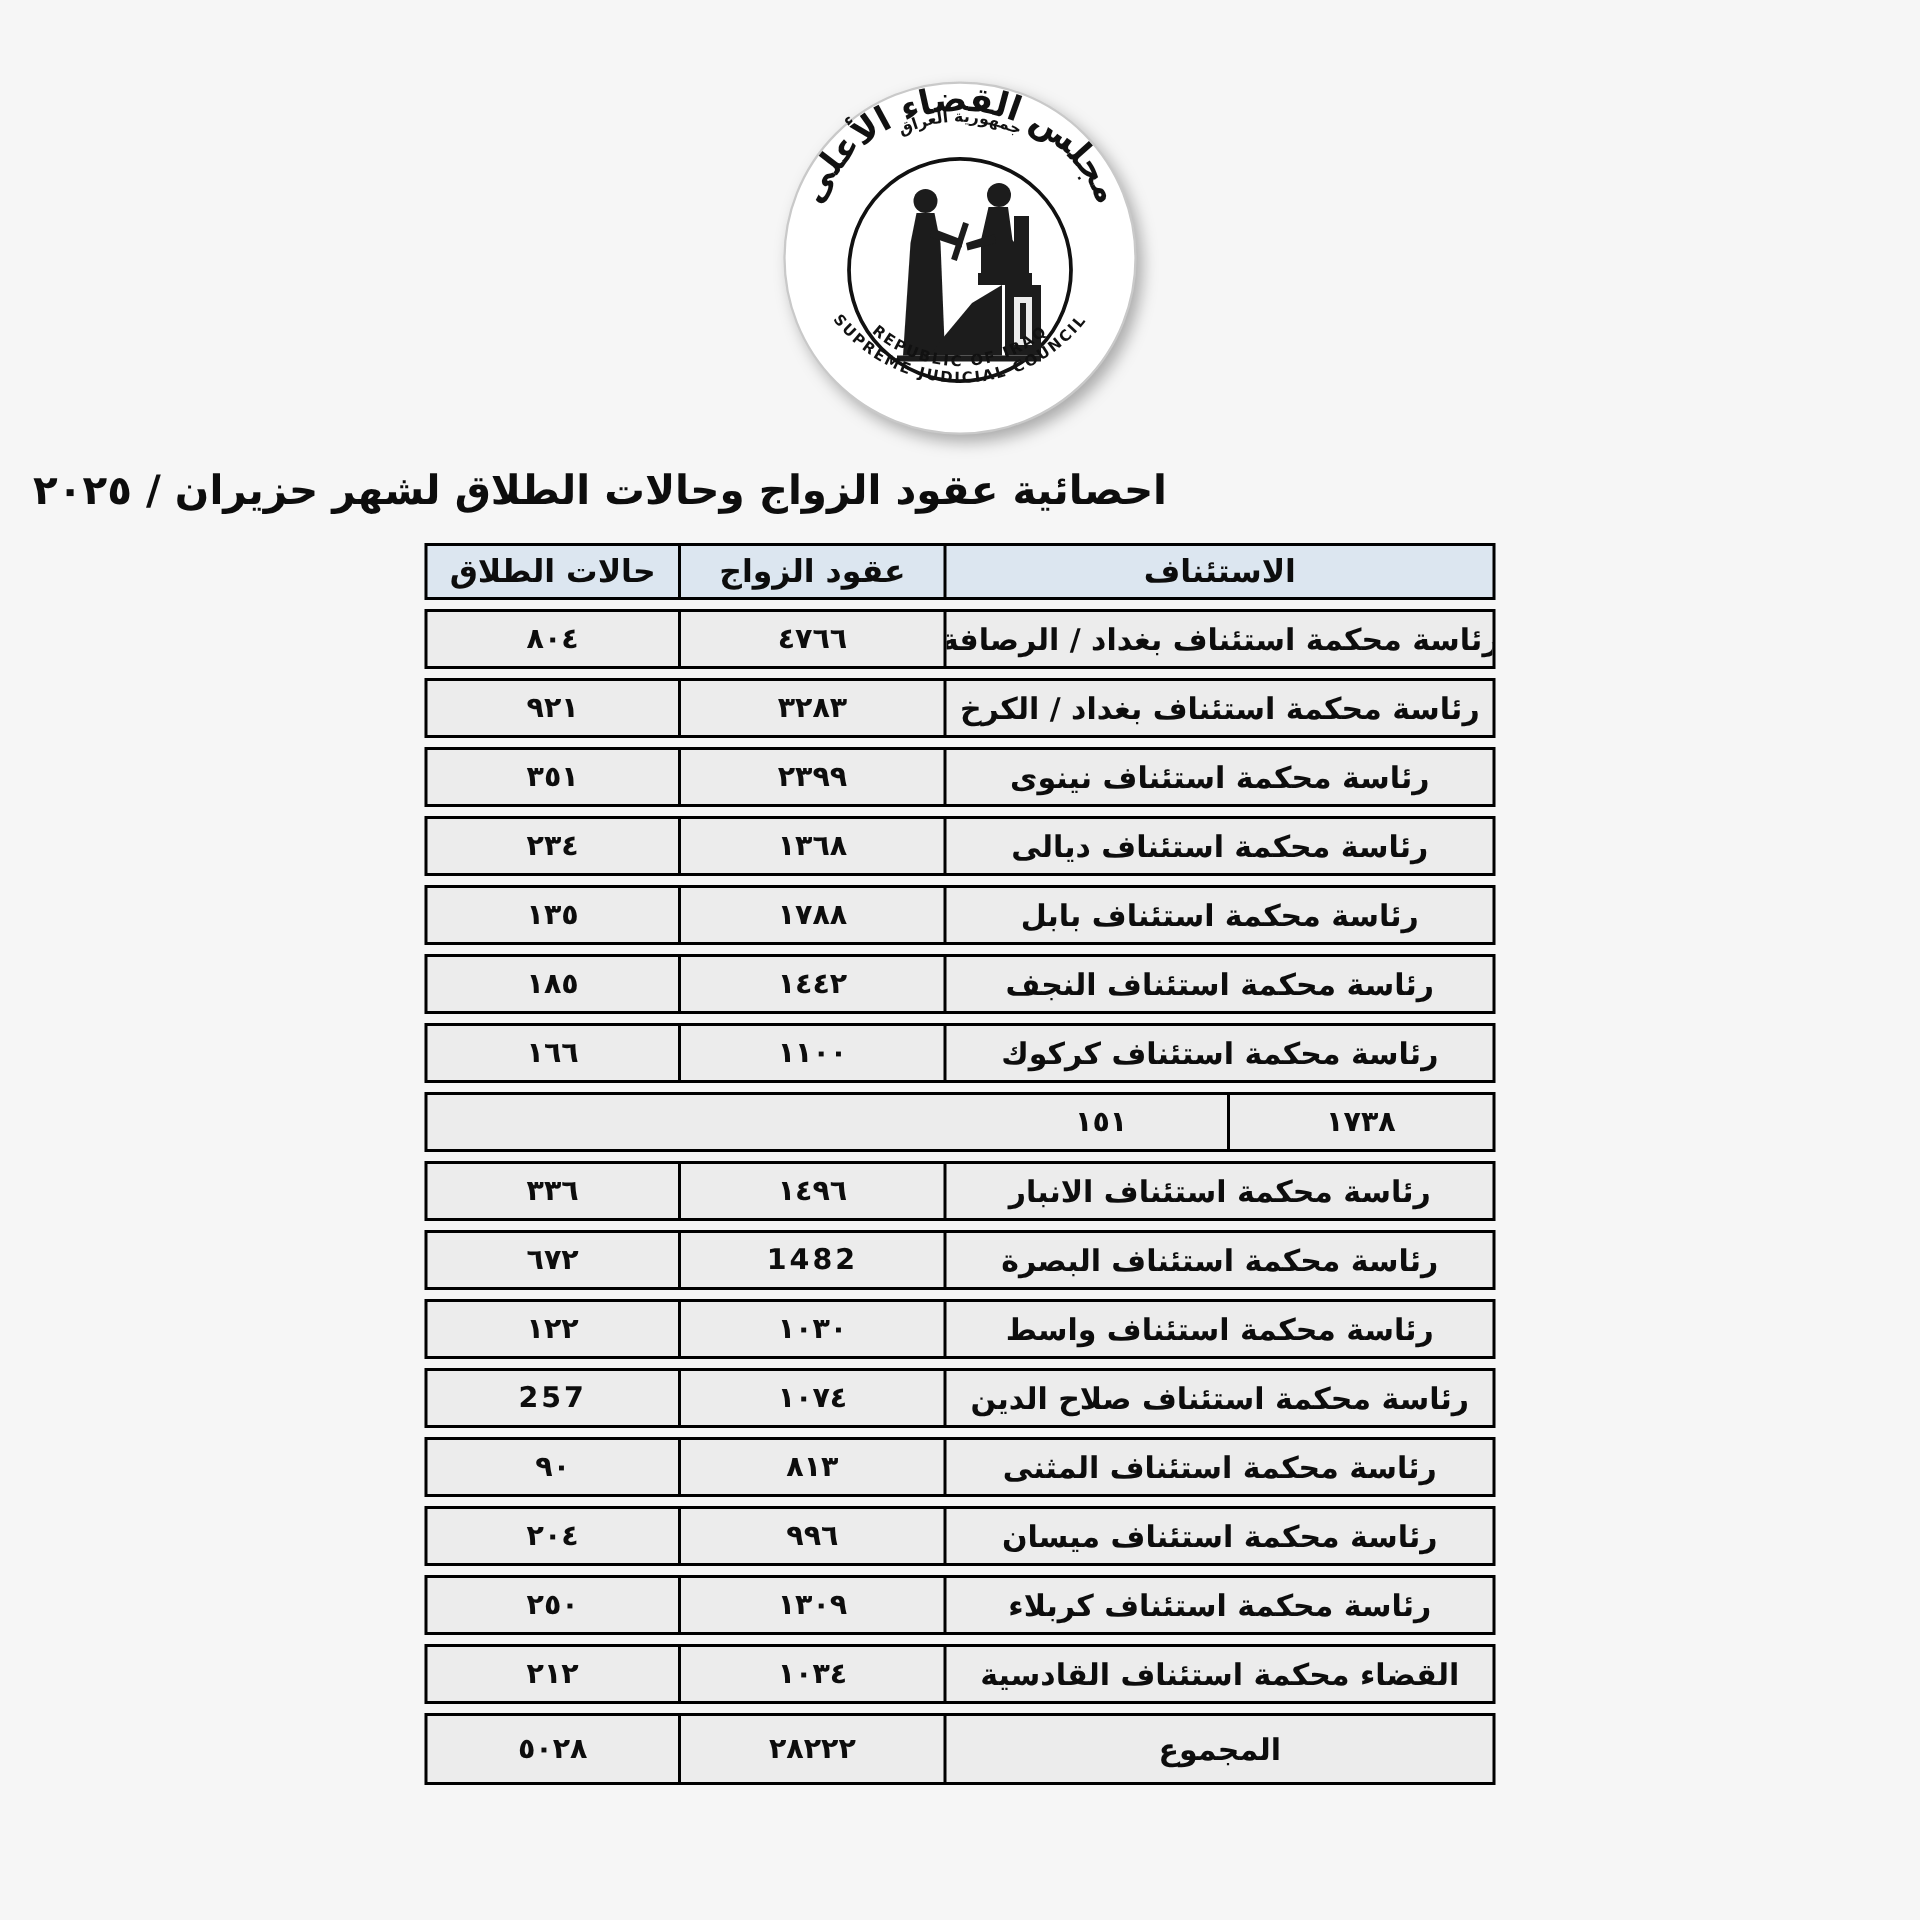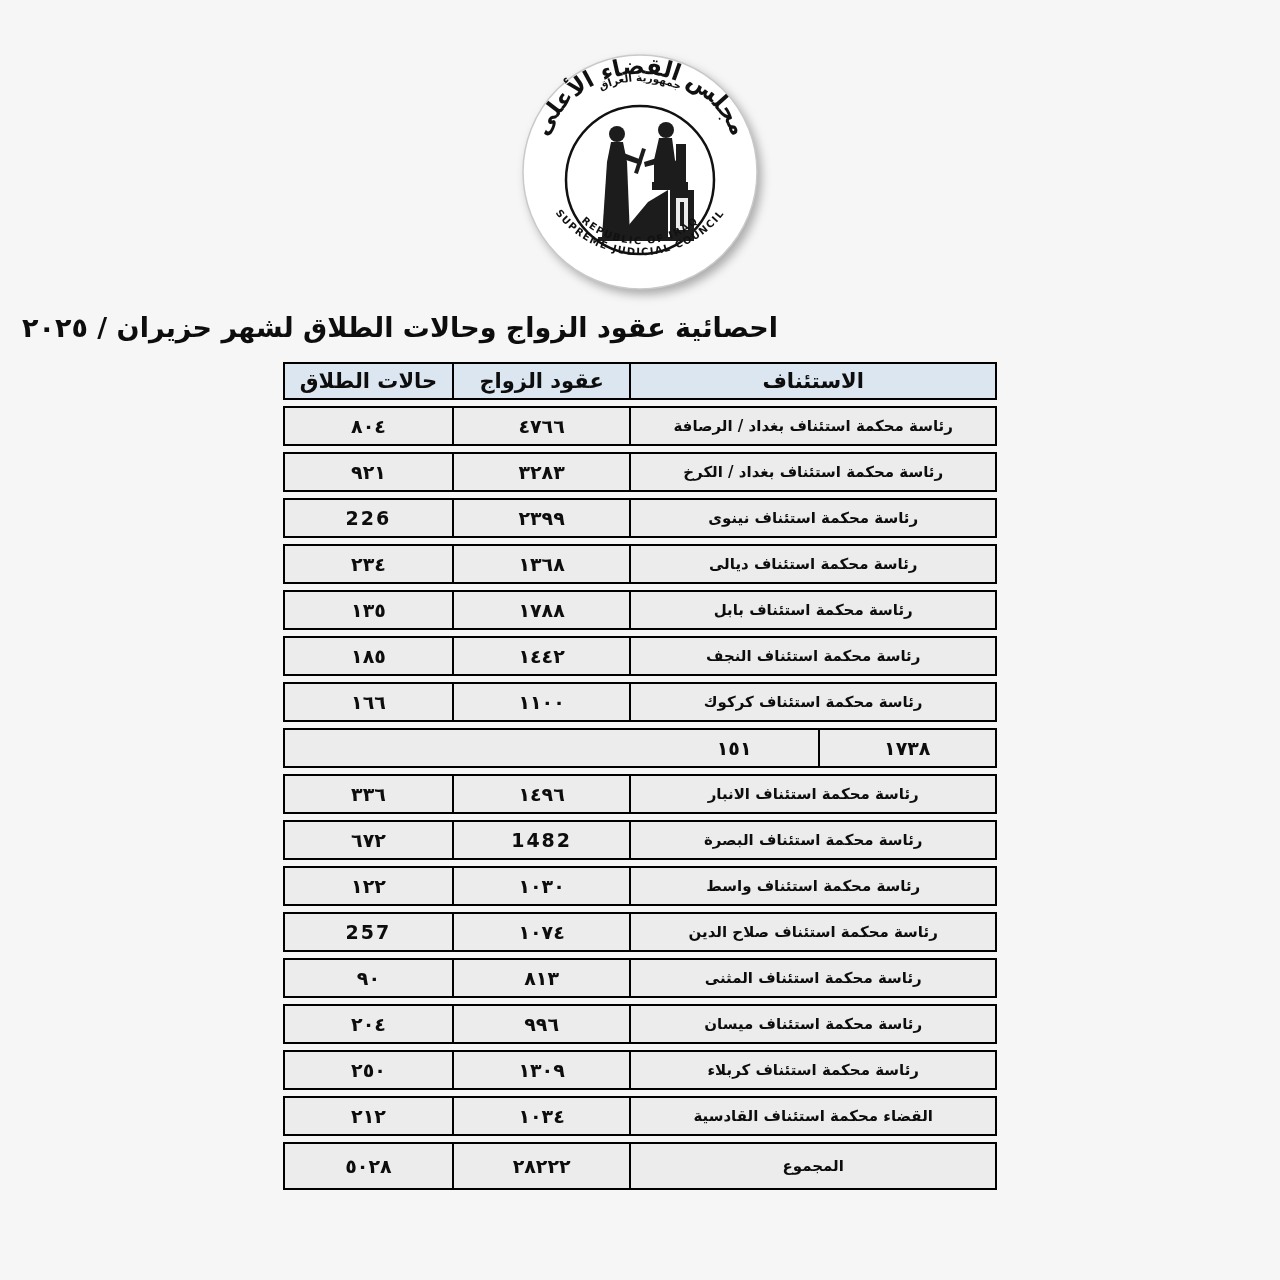--- a/index.html
+++ b/index.html
@@ -59,21 +59,21 @@
   .cell {
     display: flex;
     align-items: center;
     justify-content: center;
     height: 100%;
     font-weight: bold;
     color: #0d0d0d;
     overflow: hidden;
     white-space: nowrap;
   }
-  .cell-court    { width: 51.5%; font-size: 15px; }
+  .cell-court    { width: 51.5%; font-size: 20px; }
   .cell-marriage { width: 25.0%; border-left: 2px solid #000; font-size: 19px; }
   .cell-divorce  { width: 23.5%; font-size: 19px; border-radius: 14px; }
   .cell-marriage, .cell-divorce { letter-spacing: 2px; }
   .cell-court { border-left: 2px solid #000; }
   .t-header .cell { font-size: 21px; }
 </style>
 </head>
 <body>
 
 <div class="page">
@@ -150,21 +150,21 @@
 
   <div class="t-row">
     <div class="cell cell-court">رئاسة محكمة استئناف بغداد / الكرخ</div>
     <div class="cell cell-marriage">٣٢٨٣</div>
     <div class="cell cell-divorce">٩٢١</div>
   </div>
 
   <div class="t-row">
     <div class="cell cell-court">رئاسة محكمة استئناف نينوى</div>
     <div class="cell cell-marriage">٢٣٩٩</div>
-    <div class="cell cell-divorce">226</div>
+    <div class="cell cell-divorce">٣٥١</div>
   </div>
 
   <div class="t-row">
     <div class="cell cell-court">رئاسة محكمة استئناف ديالى</div>
     <div class="cell cell-marriage">١٣٦٨</div>
     <div class="cell cell-divorce">٢٣٤</div>
   </div>
 
   <div class="t-row">
     <div class="cell cell-court">رئاسة محكمة استئناف بابل</div>

